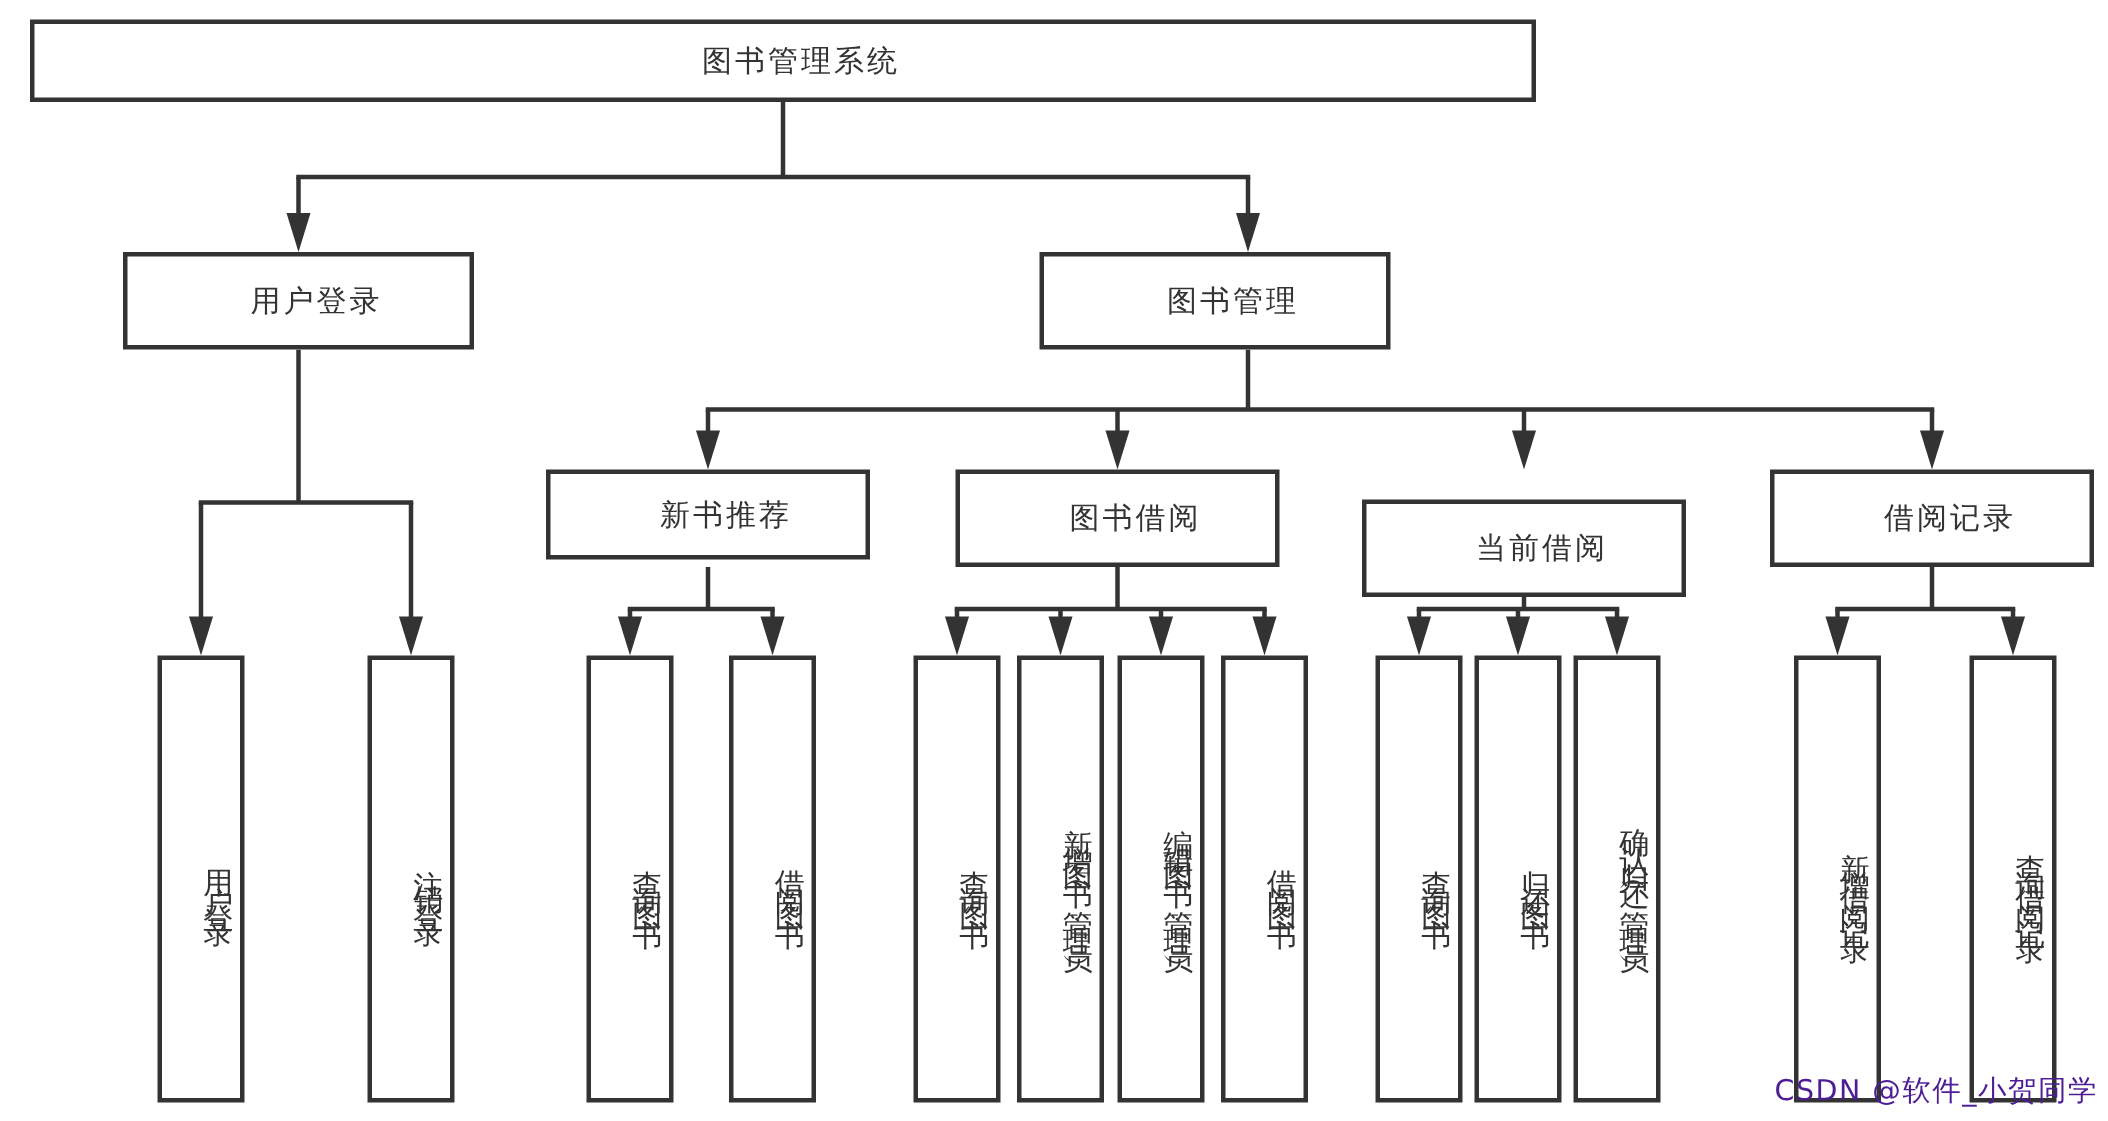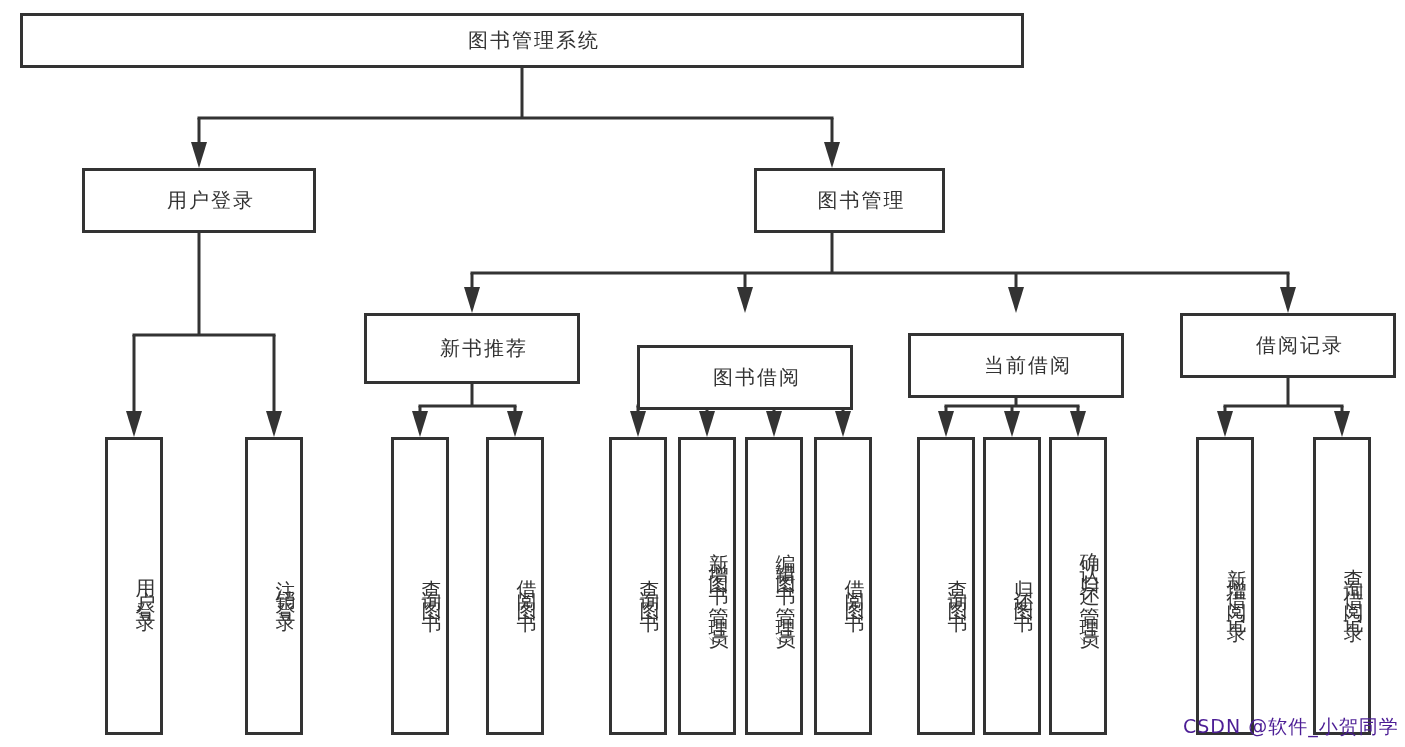--- a/index.html
+++ b/index.html
@@ -120,24 +120,24 @@
       <polygon points="1004,411 1020,411 1012,437"></polygon>
       <polygon points="1070,411 1086,411 1078,437"></polygon>
       <polygon points="1217,411 1233,411 1225,437"></polygon>
       <polygon points="1334,411 1350,411 1342,437"></polygon>
     </g>
   </svg>
 
   <div class="box hbox" style="left:20px; top:13px; width:1004px; height:55px;">图书管理系统</div>
 
   <div class="box hbox" style="left:82px; top:168px; width:234px; height:65px;">用户登录</div>
-  <div class="box hbox" style="left:754px; top:168px; width:191px; height:65px;">图书管理</div>
+  <div class="box hbox" style="left:693px; top:168px; width:234px; height:65px;">图书管理</div>
 
-  <div class="box hbox" style="left:364px; top:313px; width:216px; height:71px;">新书推荐</div>
-  <div class="box hbox" style="left:637px; top:313px; width:216px; height:65px;margin-top:32px;">图书借阅</div>
+  <div class="box hbox" style="left:364px; top:313px; width:216px; height:60px;">新书推荐</div>
+  <div class="box hbox" style="left:637px; top:313px; width:216px; height:65px;">图书借阅</div>
   <div class="box hbox" style="left:908px; top:313px; width:216px; height:65px;margin-top:20px;">当前借阅</div>
   <div class="box hbox" style="left:1180px; top:313px; width:216px; height:65px;">借阅记录</div>
 
   <div class="box vbox" style="left:105px; top:437px; width:58px; height:298px;">
     <span>用户登录</span>
   </div>
   <div class="box vbox" style="left:245px; top:437px; width:58px; height:298px;">
     <span>注销登录</span>
   </div>
   <div class="box vbox" style="left:391px; top:437px; width:58px; height:298px;">

